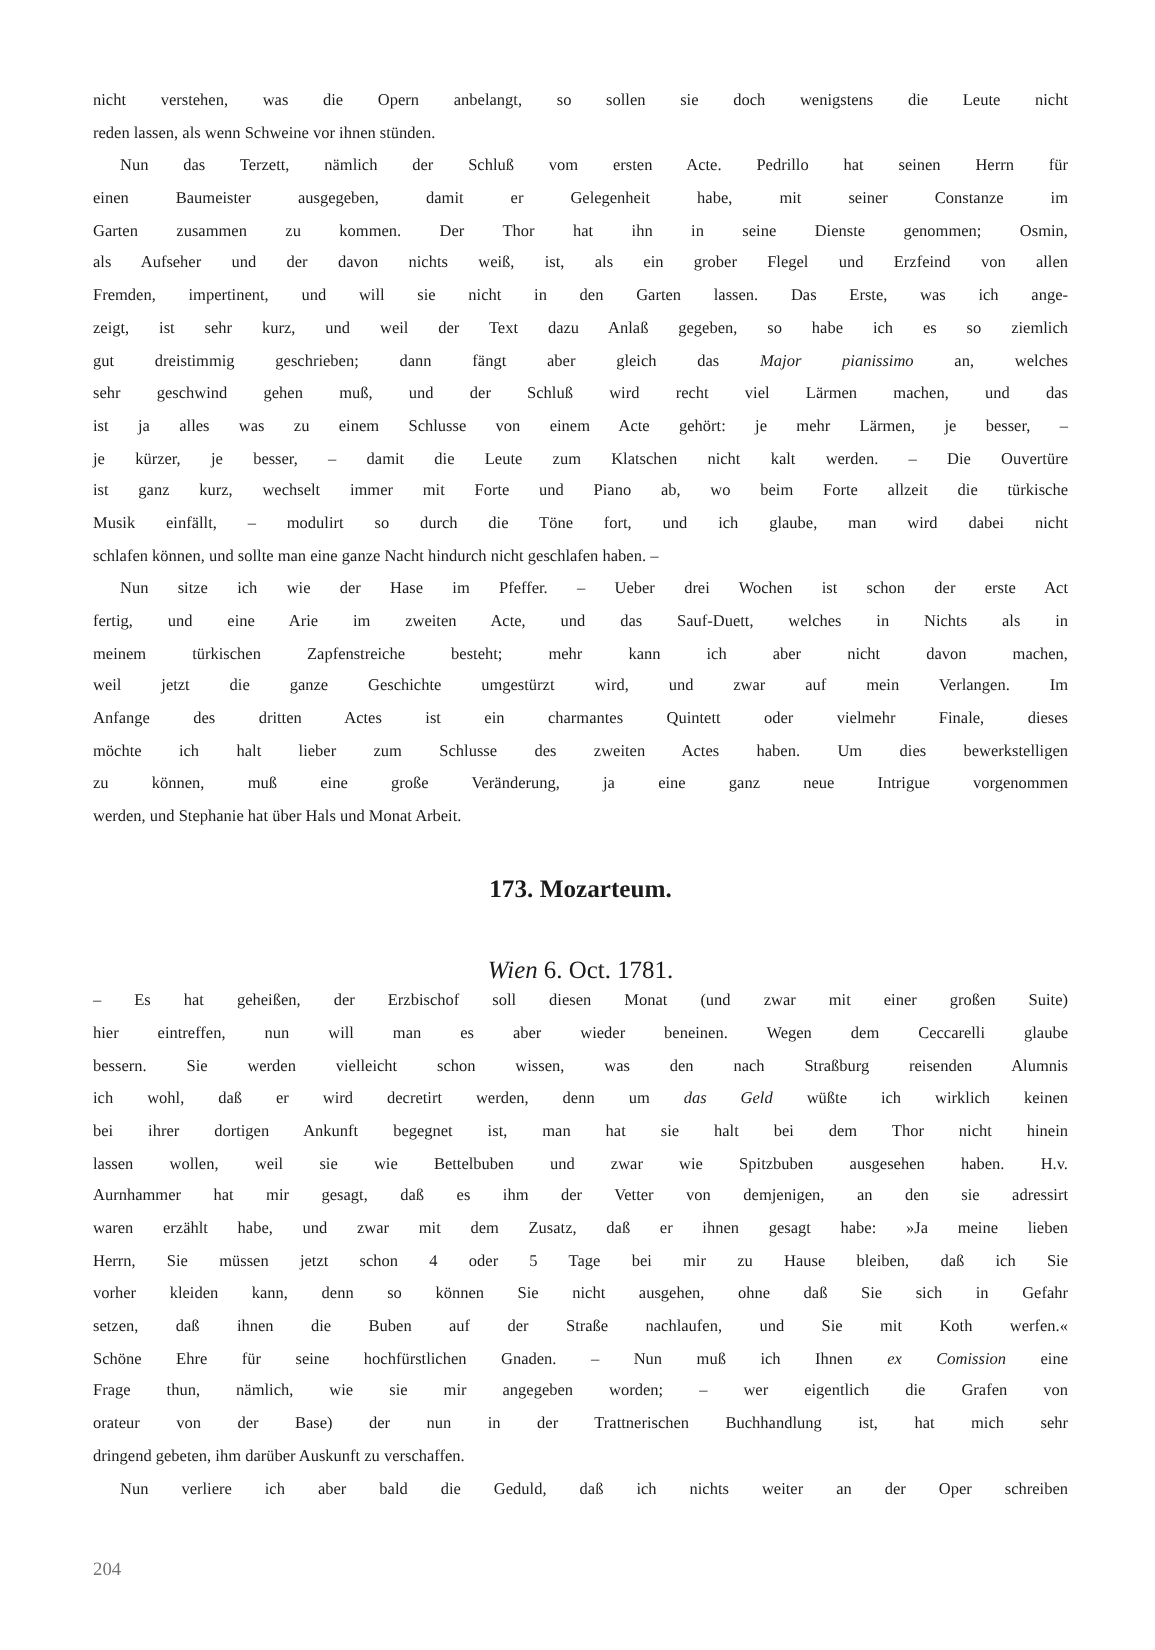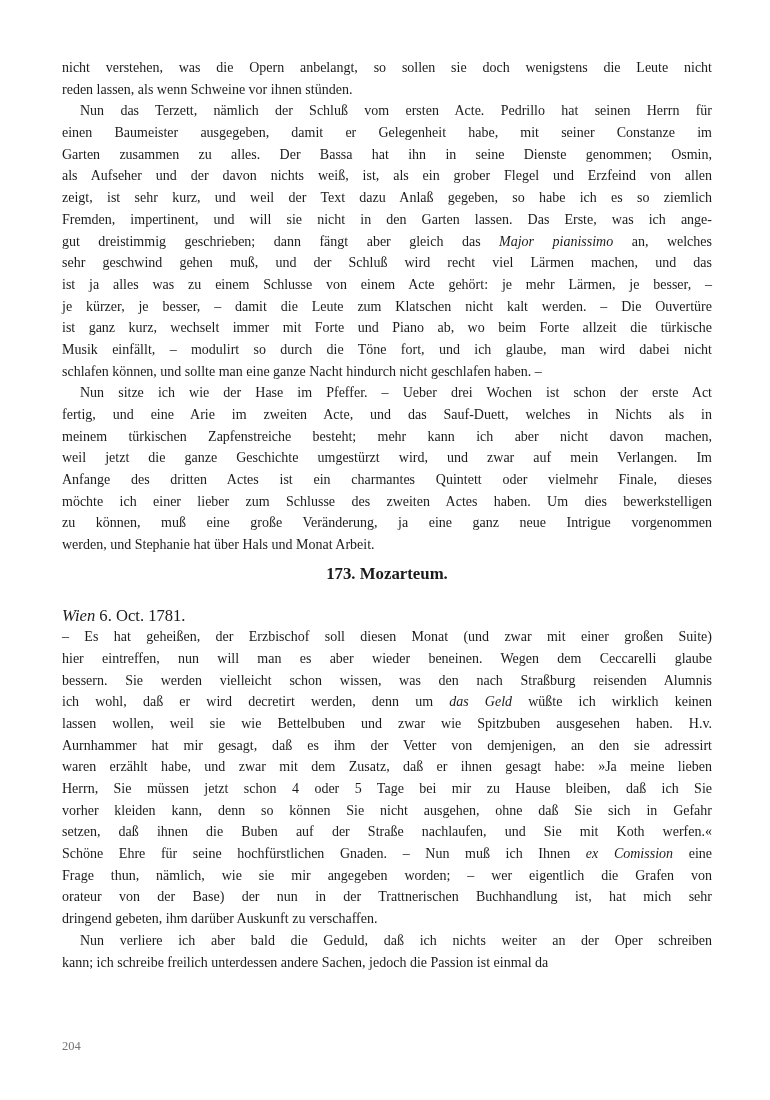--- a/index.html
+++ b/index.html
@@ -16,45 +16,45 @@
     font-family: "Liberation Serif", "DejaVu Serif", serif;
     overflow: hidden;
   }
   .text-block {
     position: absolute;
     left: 62px;
     top: 57px;
     width: 650px;
   }
   .line {
-    font-size: 14px;
+    font-size: 11px;
     line-height: 21.7px;
     height: 21.7px;
     text-align: justify;
     text-align-last: justify;
     white-space: normal;
     overflow: visible;
   }
   .line.end {
     text-align-last: left;
   }
   .line.indent {
     text-indent: 18px;
   }
   .heading-row {
-    margin-top: 7px;
+    margin-top: 26px;
     text-align: center;
     font-weight: bold;
     font-size: 16.8px;
     line-height: 21.7px;
     height: 21.7px;
   }
   .date-row {
-    margin-top: 20px;
-    text-align: left;
+    margin-top: 32px;
+    text-align: center;
     font-size: 16.6px;
     line-height: 21.7px;
     height: 21.7px;
   }
   .page-number {
     position: absolute;
     left: 62px;
     top: 1039px;
     font-size: 12.5px;
     line-height: 15px;
@@ -65,62 +65,62 @@
 <body>
 
 <div class="page">
   <main class="text-block">
 
     <section>
         <div class="line">nicht verstehen, was die Opern anbelangt, so sollen sie doch wenigstens die Leute nicht</div>
         <div class="line end">reden lassen, als wenn Schweine vor ihnen stünden.</div>
         <div class="line indent">Nun das Terzett, nämlich der Schluß vom ersten Acte. Pedrillo hat seinen Herrn für</div>
         <div class="line">einen Baumeister ausgegeben, damit er Gelegenheit habe, mit seiner Constanze im</div>
-        <div class="line">Garten zusammen zu alles. Der Bassa hat ihn in seine Dienste genommen; Osmin,</div>
+        <div class="line">Garten zusammen zu kommen. Der Thor hat ihn in seine Dienste genommen; Osmin,</div>
         <div class="line">als Aufseher und der davon nichts weiß, ist, als ein grober Flegel und Erzfeind von allen</div>
+        <div class="line">Fremden, impertinent, und will sie nicht in den Garten lassen. Das Erste, was ich ange-</div>
         <div class="line">zeigt, ist sehr kurz, und weil der Text dazu Anlaß gegeben, so habe ich es so ziemlich</div>
-        <div class="line">Fremden, impertinent, und will sie nicht in den Garten lassen. Das Erste, was ich ange-</div>
         <div class="line">gut dreistimmig geschrieben; dann fängt aber gleich das <i>Major pianissimo</i> an, welches</div>
         <div class="line">sehr geschwind gehen muß, und der Schluß wird recht viel Lärmen machen, und das</div>
         <div class="line">ist ja alles was zu einem Schlusse von einem Acte gehört: je mehr Lärmen, je besser, –</div>
         <div class="line">je kürzer, je besser, – damit die Leute zum Klatschen nicht kalt werden. – Die Ouvertüre</div>
         <div class="line">ist ganz kurz, wechselt immer mit Forte und Piano ab, wo beim Forte allzeit die türkische</div>
         <div class="line">Musik einfällt, – modulirt so durch die Töne fort, und ich glaube, man wird dabei nicht</div>
         <div class="line end">schlafen können, und sollte man eine ganze Nacht hindurch nicht geschlafen haben. –</div>
         <div class="line indent">Nun sitze ich wie der Hase im Pfeffer. – Ueber drei Wochen ist schon der erste Act</div>
         <div class="line">fertig, und eine Arie im zweiten Acte, und das Sauf-Duett, welches in Nichts als in</div>
         <div class="line">meinem türkischen Zapfenstreiche besteht; mehr kann ich aber nicht davon machen,</div>
         <div class="line">weil jetzt die ganze Geschichte umgestürzt wird, und zwar auf mein Verlangen. Im</div>
         <div class="line">Anfange des dritten Actes ist ein charmantes Quintett oder vielmehr Finale, dieses</div>
-        <div class="line">möchte ich einer lieber zum Schlusse des zweiten Actes haben. Um dies bewerkstelligen</div>
+        <div class="line">möchte ich halt lieber zum Schlusse des zweiten Actes haben. Um dies bewerkstelligen</div>
         <div class="line">zu können, muß eine große Veränderung, ja eine ganz neue Intrigue vorgenommen</div>
         <div class="line end">werden, und Stephanie hat über Hals und Monat Arbeit.</div>
       </section>
 
     <h2 class="heading-row" style="margin-bottom:0;">173. Mozarteum.</h2>
 
     <div class="date-row"><i>Wien</i> 6. Oct. 1781.</div>
 
     <section>
         <div class="line">– Es hat geheißen, der Erzbischof soll diesen Monat (und zwar mit einer großen Suite)</div>
         <div class="line">hier eintreffen, nun will man es aber wieder beneinen. Wegen dem Ceccarelli glaube</div>
         <div class="line">bessern. Sie werden vielleicht schon wissen, was den nach Straßburg reisenden Alumnis</div>
         <div class="line">ich wohl, daß er wird decretirt werden, denn um <i>das Geld</i> wüßte ich wirklich keinen</div>
+        <div class="line">bei ihrer dortigen Ankunft begegnet ist, man hat sie halt bei dem Thor nicht hinein</div>
         <div class="line">lassen wollen, weil sie wie Bettelbuben und zwar wie Spitzbuben ausgesehen haben. H.v.</div>
         <div class="line">Aurnhammer hat mir gesagt, daß es ihm der Vetter von demjenigen, an den sie adressirt</div>
         <div class="line">waren erzählt habe, und zwar mit dem Zusatz, daß er ihnen gesagt habe: »Ja meine lieben</div>
         <div class="line">Herrn, Sie müssen jetzt schon 4 oder 5 Tage bei mir zu Hause bleiben, daß ich Sie</div>
         <div class="line">vorher kleiden kann, denn so können Sie nicht ausgehen, ohne daß Sie sich in Gefahr</div>
         <div class="line">setzen, daß ihnen die Buben auf der Straße nachlaufen, und Sie mit Koth werfen.«</div>
         <div class="line">Schöne Ehre für seine hochfürstlichen Gnaden. – Nun muß ich Ihnen <i>ex Comission</i> eine</div>
         <div class="line">Frage thun, nämlich, wie sie mir angegeben worden; – wer eigentlich die Grafen von</div>
         <div class="line">orateur von der Base) der nun in der Trattnerischen Buchhandlung ist, hat mich sehr</div>
         <div class="line end">dringend gebeten, ihm darüber Auskunft zu verschaffen.</div>
         <div class="line indent">Nun verliere ich aber bald die Geduld, daß ich nichts weiter an der Oper schreiben</div>
-        <div class="line end">kann; ich schreibe freilich unterdessen andere Sachen, jedoch die Passion ist einmal da</div>
       </section>
 
   </main>
 
   <footer>
     <span class="page-number">204</span>
   </footer>
 </div>
 
 </body></html>

